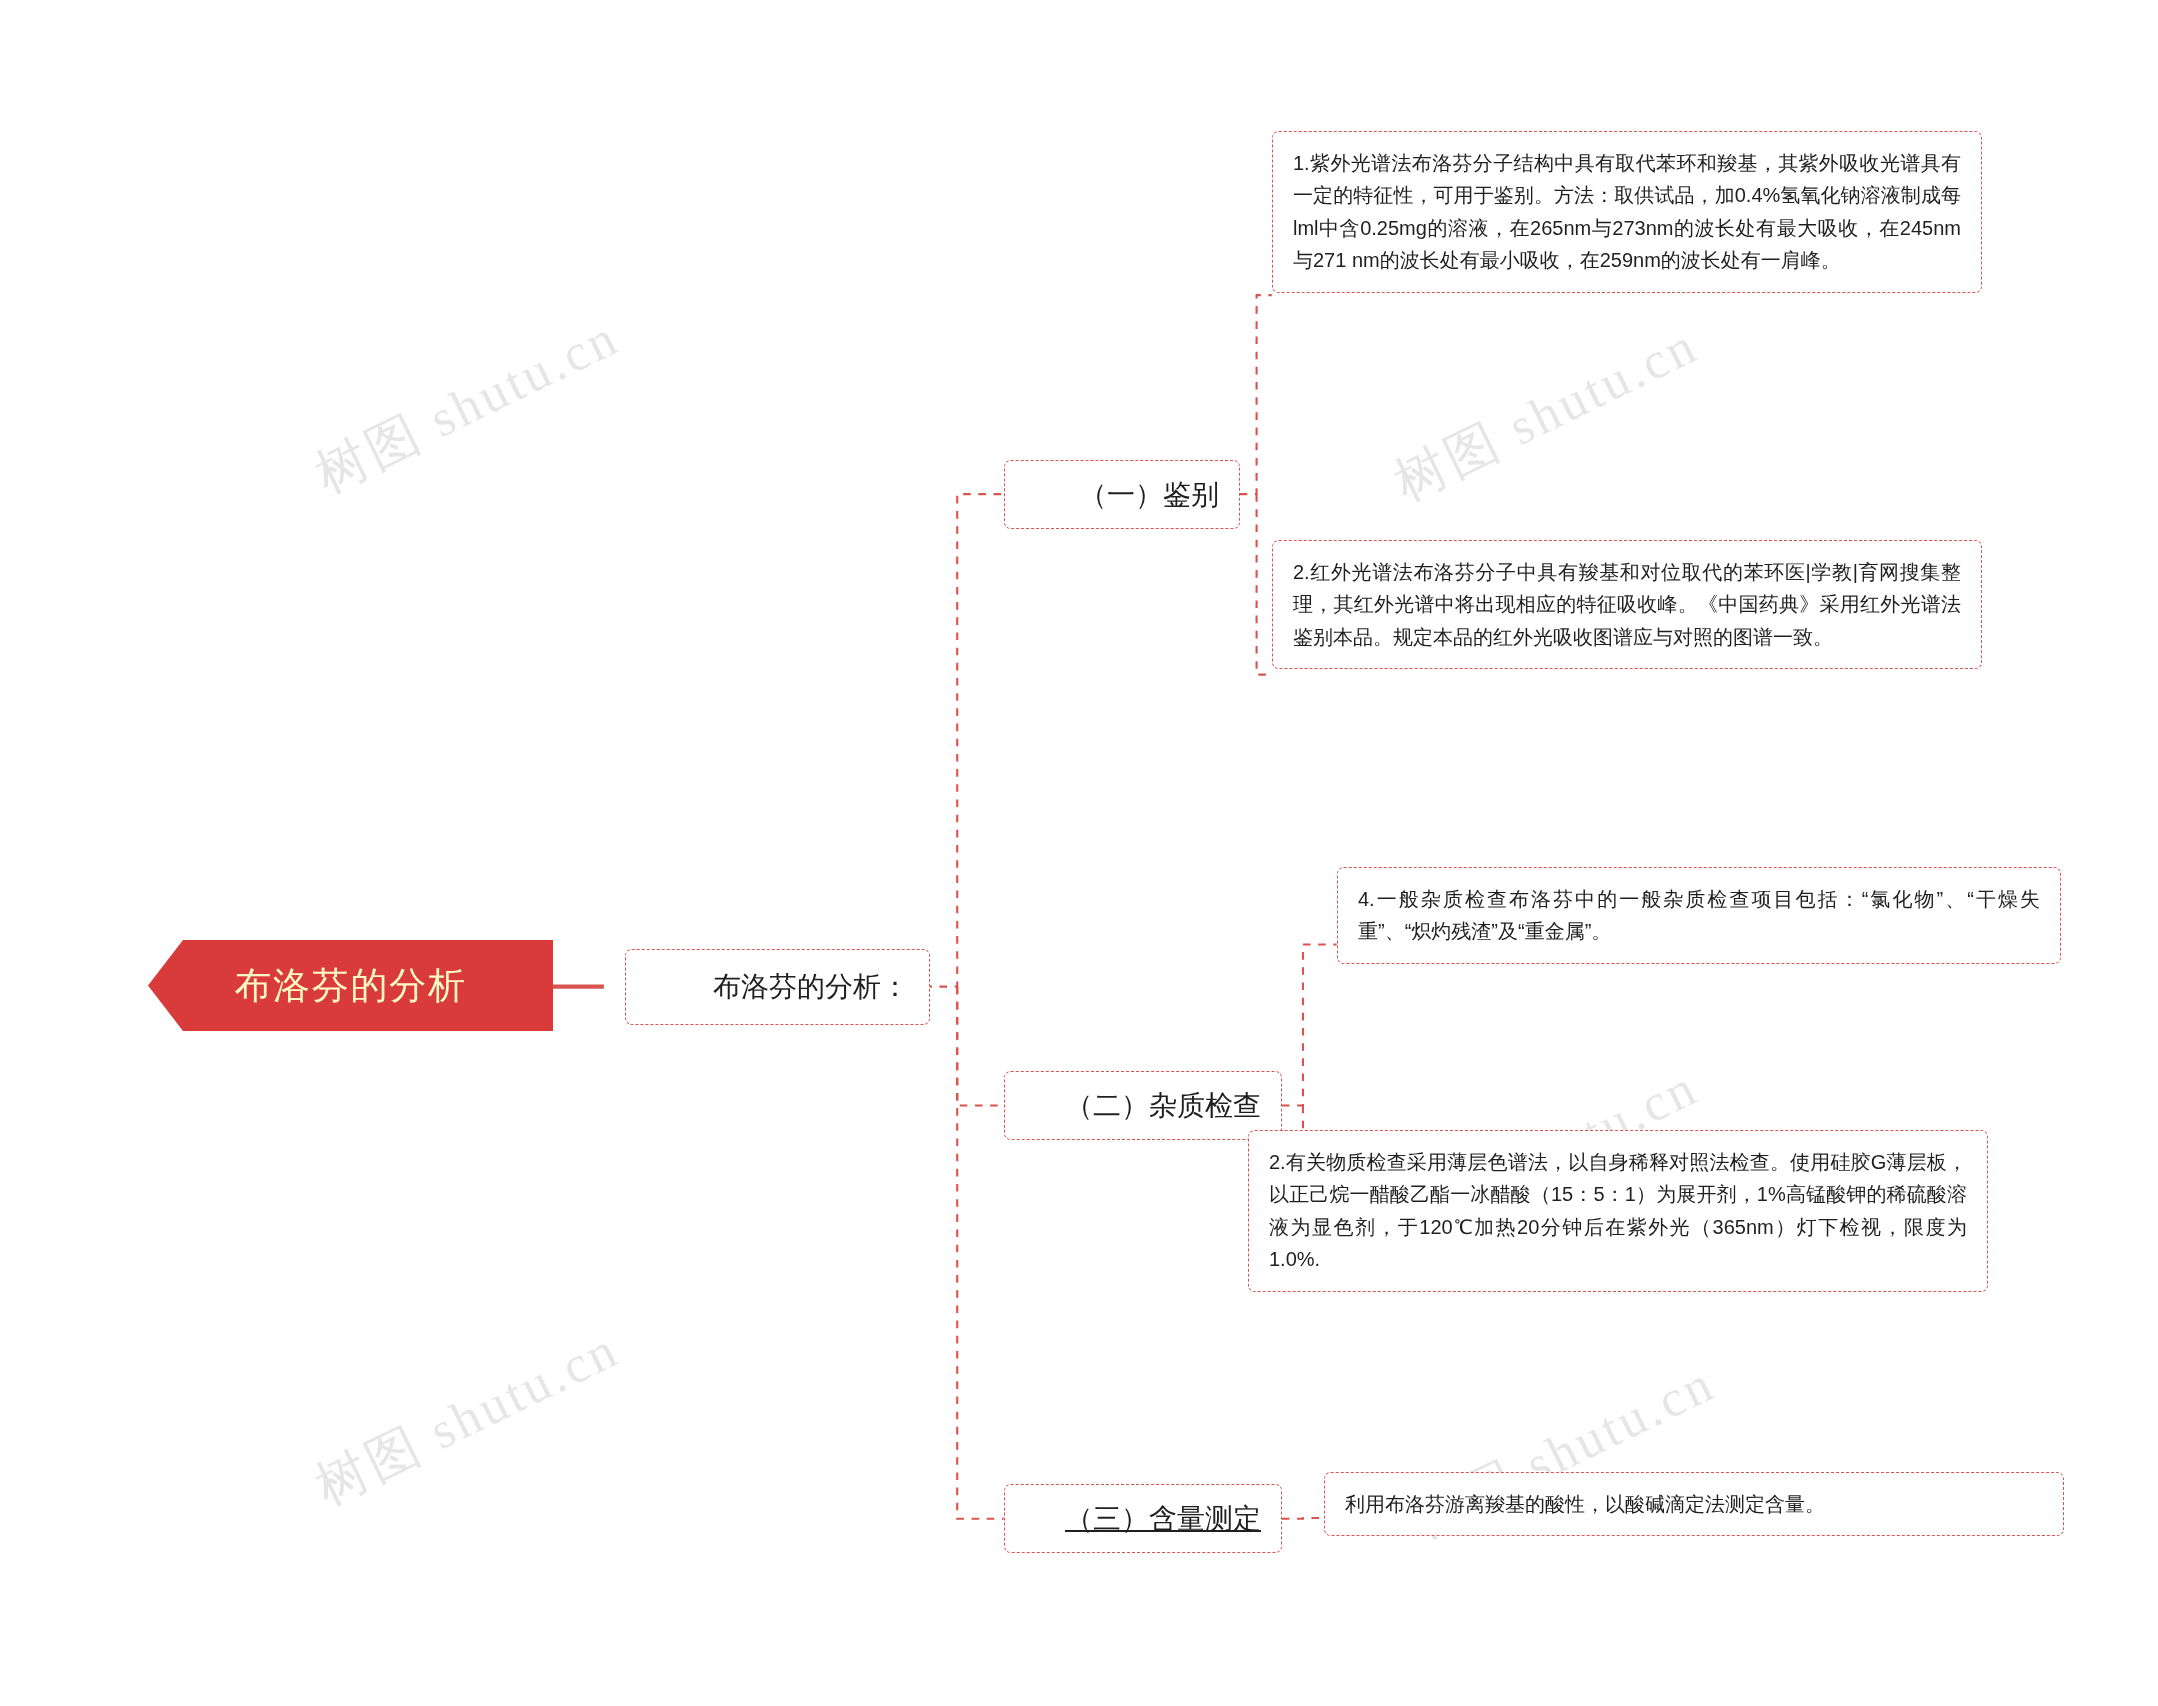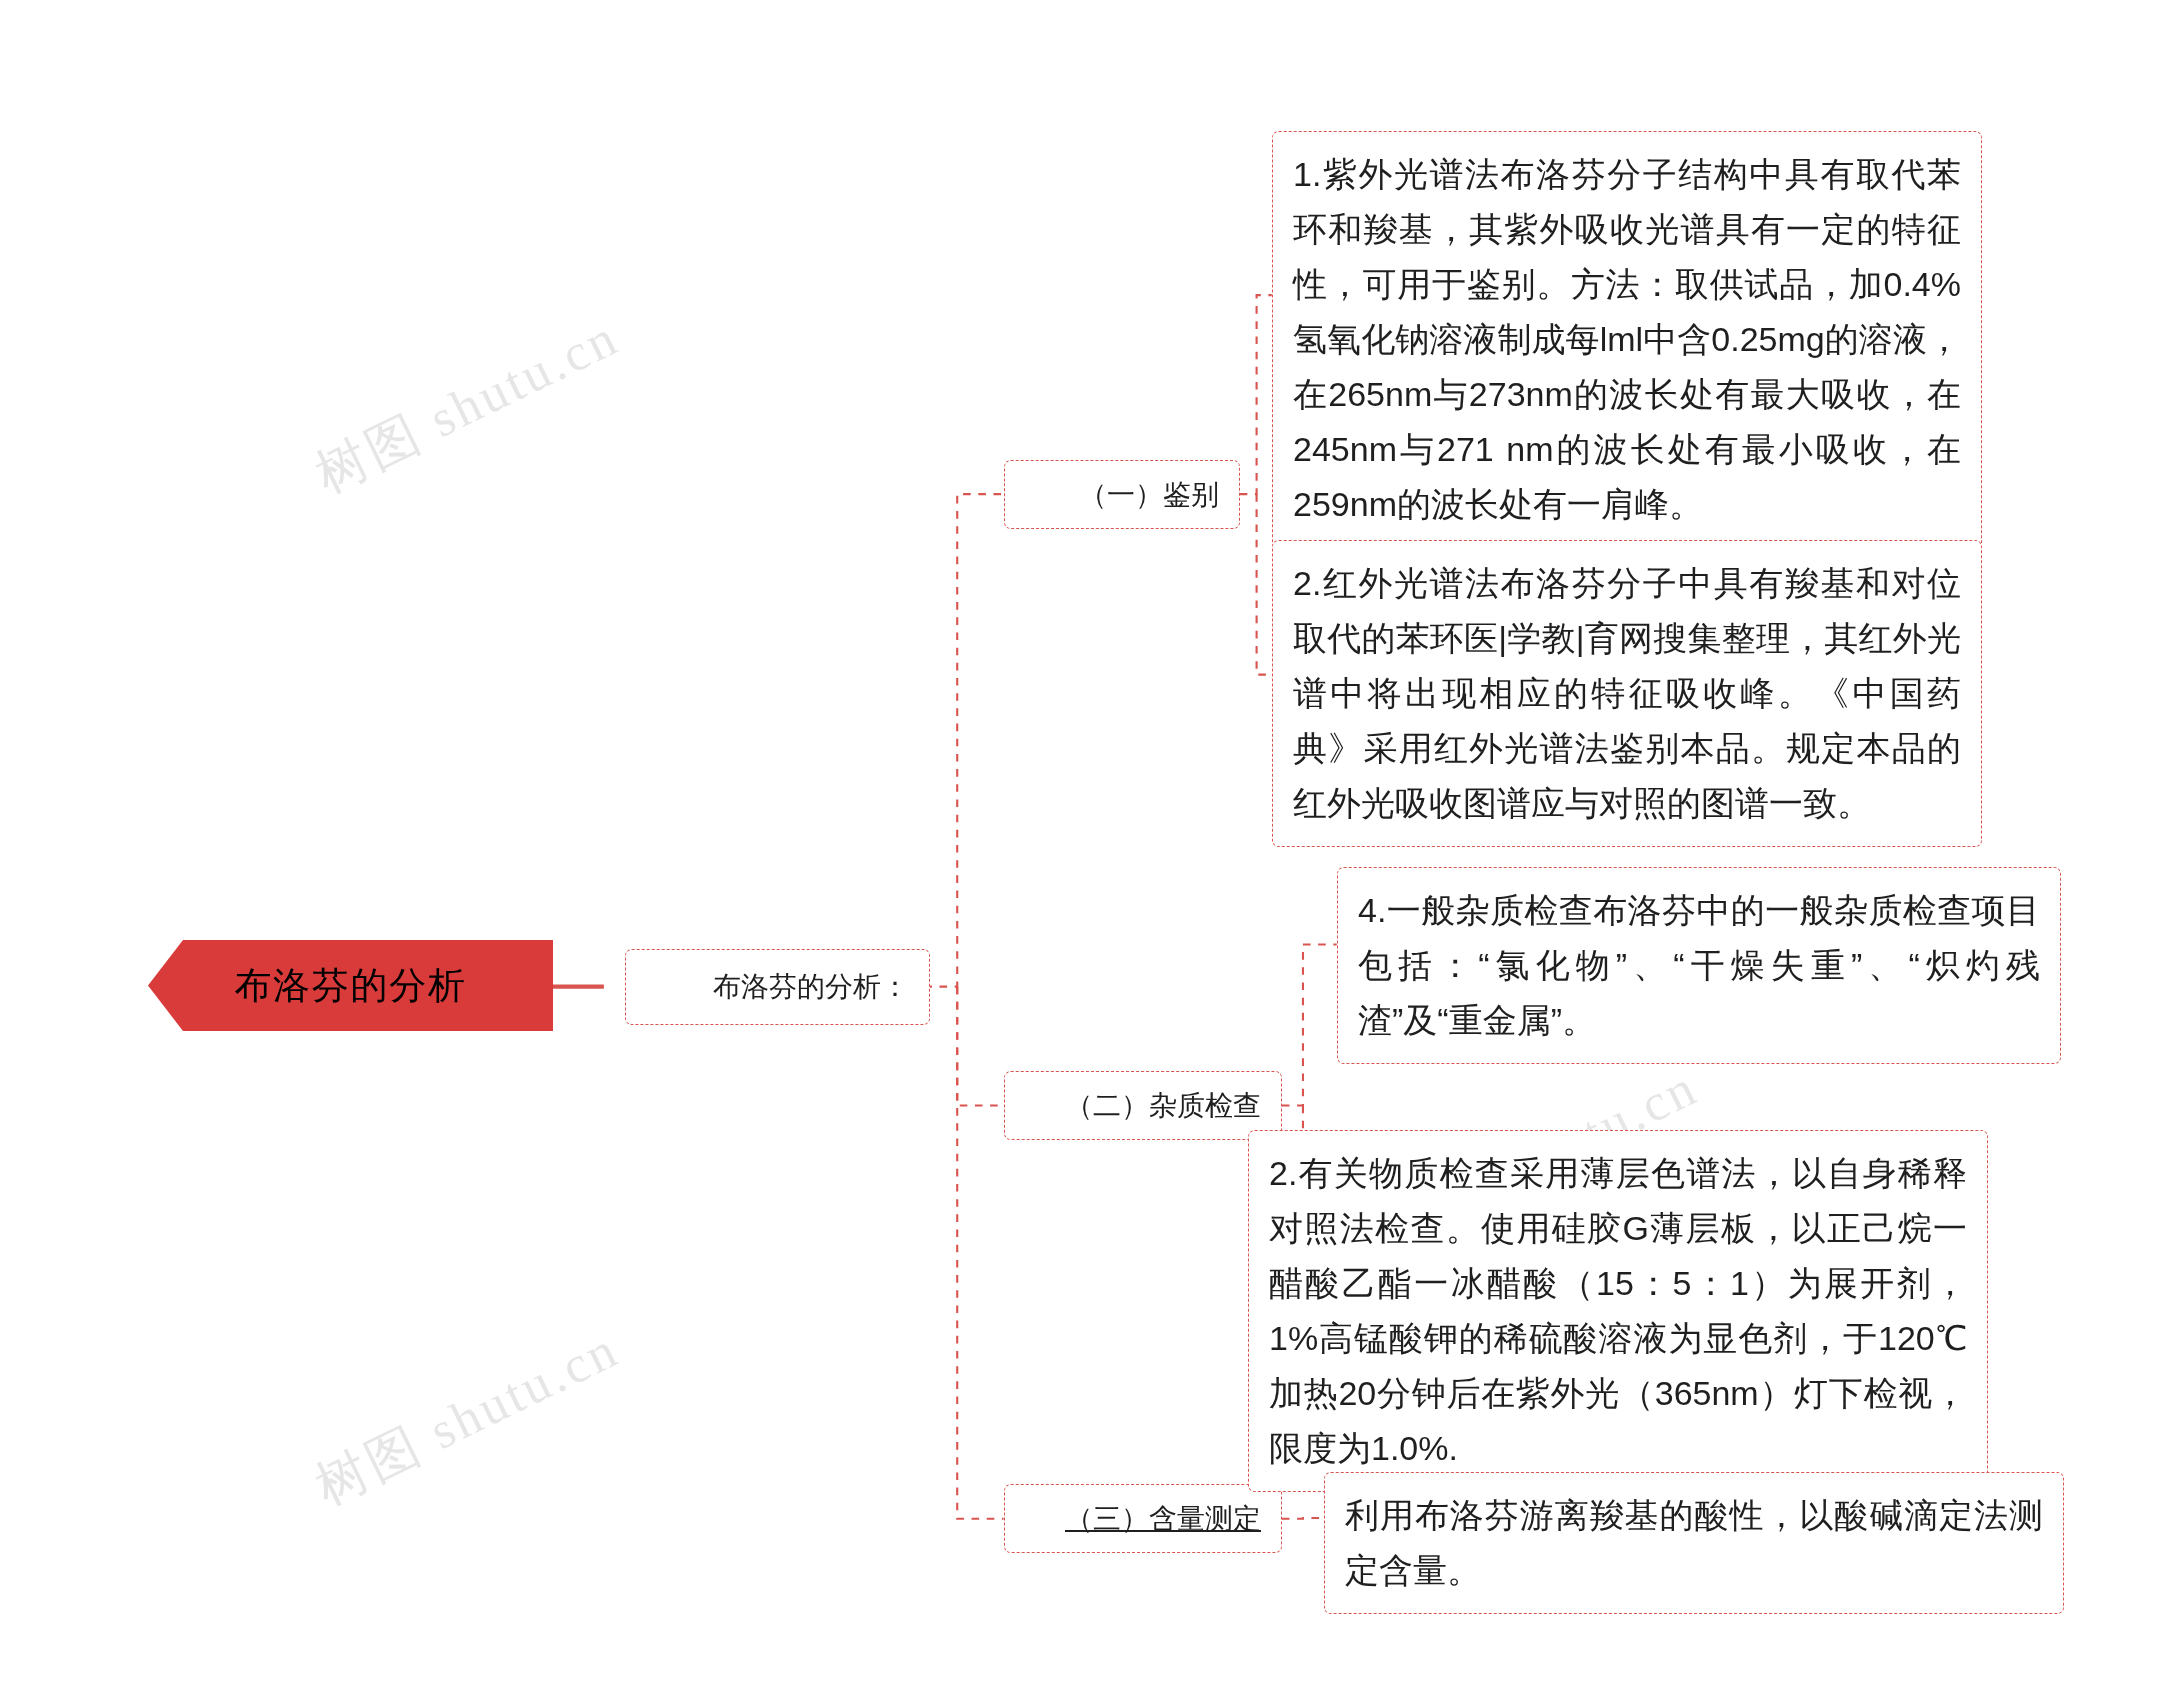--- a/index.html
+++ b/index.html
@@ -45,39 +45,39 @@
     position: absolute;
     box-sizing: border-box;
   }
 
   .root-shape {
     left: 148px;
     top: 940px;
     width: 405px;
     height: 91px;
     background: #d93a3a;
-    color: #000000;
+    color: #fef9c3;
     font-size: 37px;
     display: flex;
     align-items: center;
     justify-content: center;
     clip-path: polygon(0% 50%, 35px 0%, 100% 0%, 100% 100%, 35px 100%);
     border-radius: 11.8px 0 0 11.8px;
     letter-spacing: 1.7px;
   }
   .root-shape::after {
     content: "";
   }
 
   .box {
     border: 1.7px dashed #d9534f;
     background: #ffffff;
     border-radius: 6.7px;
     padding: 15px 20px;
-    font-size: 34px;
+    font-size: 20px;
     line-height: 1.62;
     color: #1f1f1f;
   }
 
   .label-box {
     display: flex;
     align-items: center;
     justify-content: flex-end;
     font-size: 28px;
     white-space: nowrap;

